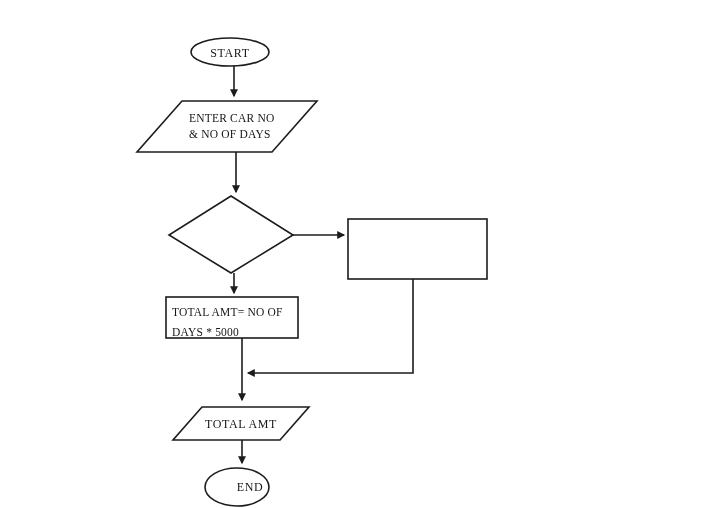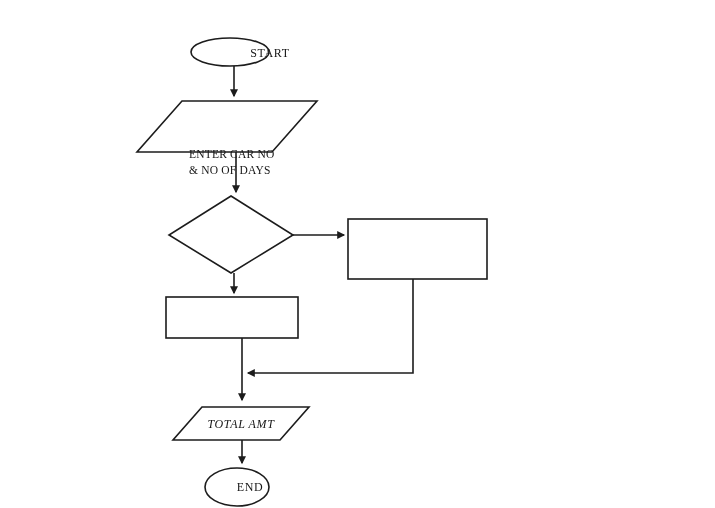--- a/index.html
+++ b/index.html
@@ -67,25 +67,27 @@
 
     <ellipse class="shape" cx="230" cy="52" rx="39" ry="14"></ellipse>
     <path class="shape" d="M182,101 L317,101 L272,152 L137,152 Z"></path>
     <path class="shape" d="M231,196 L293,235 L231,273 L169,235 Z"></path>
     <rect class="shape" x="348" y="219" width="139" height="60"></rect>
     <rect class="shape" x="166" y="297" width="132" height="41"></rect>
     <path class="shape" d="M202,407 L309,407 L280,440 L173,440 Z"></path>
     <ellipse class="shape" cx="237" cy="487" rx="32" ry="19"></ellipse>
   </svg>
 
-  <div class="label center cap" style="left:192px; top:45px; width:76px;padding-left:40px;">START</div>
+  <div class="label center cap" style="left:192px; top:45px; width:76px;">START</div>
 
-  <div class="label" style="left:189px; top:110px; width:128px;margin-top:36px;">ENTER CAR NO
+  <div class="label" style="left:189px; top:110px; width:128px;">ENTER CAR NO
 &amp; NO OF DAYS</div>
 
 
 
+  <div class="label wide-lh" style="left:172px; top:302px; width:124px;">TOTAL AMT= NO OF
+DAYS * 5000</div>
 
-  <div class="label center cap" style="left:198px; top:416px; width:86px;font-style:italic;">TOTAL AMT</div>
+  <div class="label center cap" style="left:198px; top:416px; width:86px;">TOTAL AMT</div>
 
   <div class="label center cap" style="left:224px; top:479px; width:52px;">END</div>
 
 </div>
 
 </body></html>

